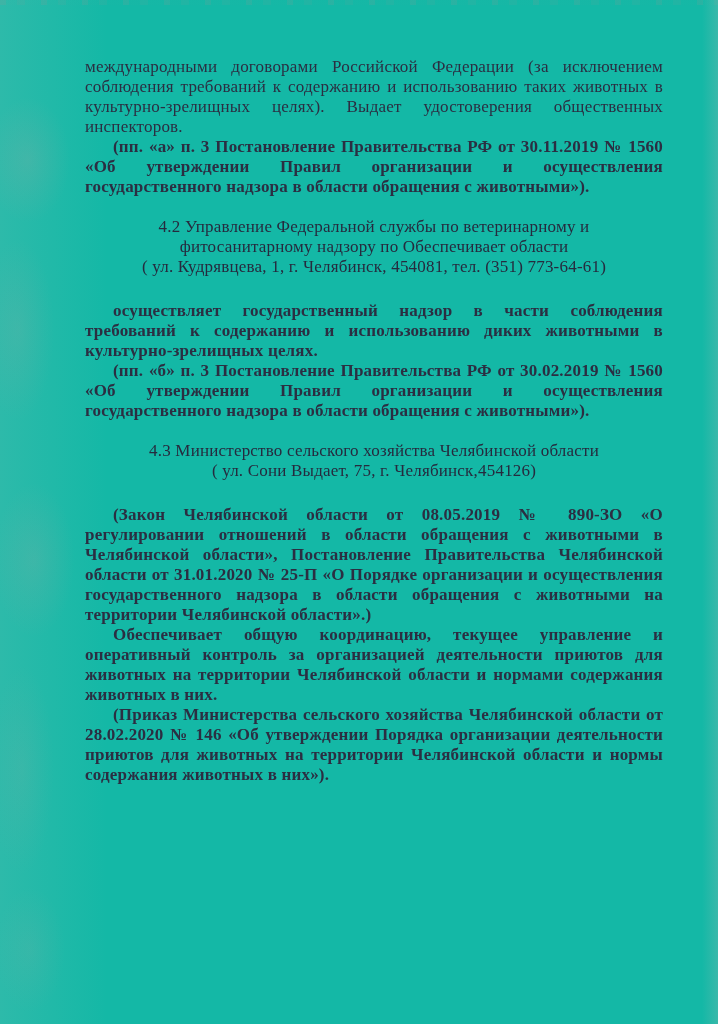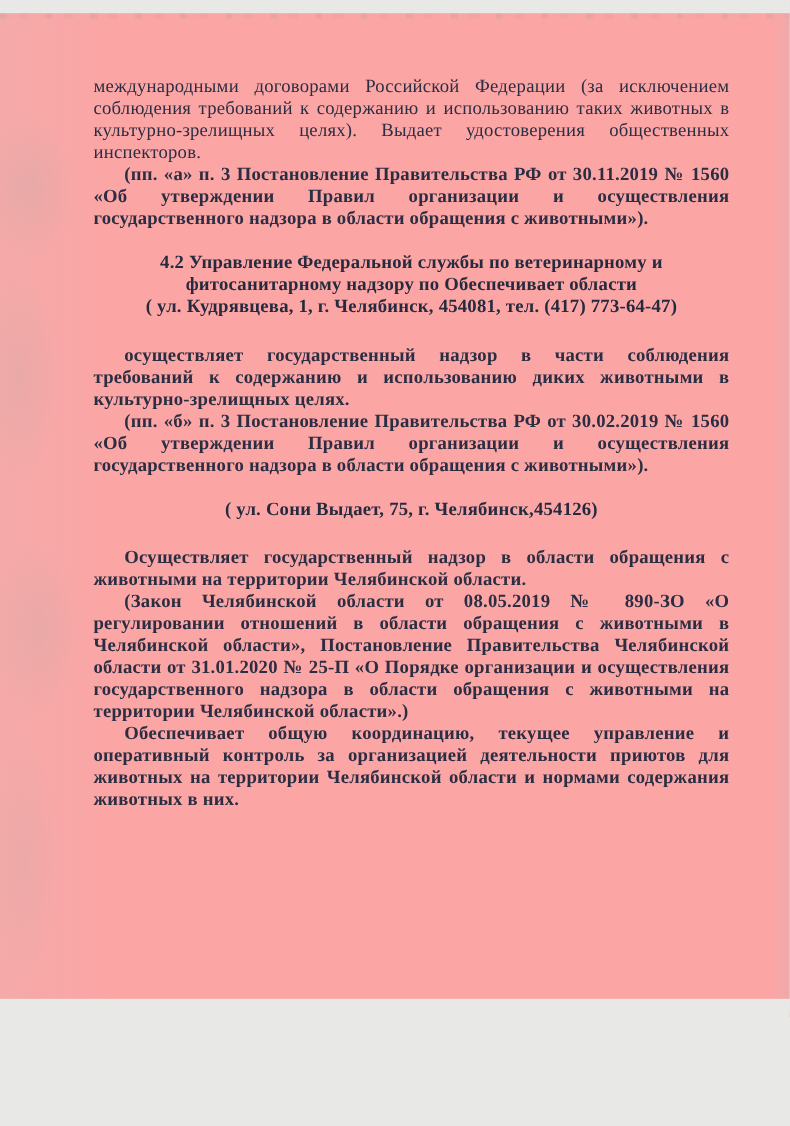--- a/index.html
+++ b/index.html
@@ -3,23 +3,23 @@
 <meta charset="utf-8">
 <style>
   html, body {
     margin: 0;
     padding: 0;
     background: #e8e8e6;
   }
   .page {
     position: relative;
     width: 718px;
-    height: 896px;
-    margin: 12px auto;
-    background: #fca5a5;
+    height: 1024px;
+    margin: 0 auto;
+    background: #14b8a6;
     overflow: hidden;
   }
   
   .texture-left {
     position: absolute;
     left: 0; top: 0;
     width: 135px; height: 100%;
     background:
       radial-gradient(ellipse 60px 90px at 28px 160px, rgba(168,170,165,0.20), transparent 70%),
       radial-gradient(ellipse 52px 130px at 18px 330px, rgba(168,170,165,0.16), transparent 70%),
@@ -62,21 +62,21 @@
     text-align: justify;
   }
   .body-p {
     margin: 0;
   }
   .indent {
     text-indent: 28px;
     font-weight: bold;
   }
   .heading {
-    font-weight: bold;
+    font-weight: normal;
     text-align: center;
     color: #262a3e;
     margin: 20px 0 24px 0;
   }
   .heading-line {
     white-space: nowrap;
   }
 </style>
 </head>
 <body>
@@ -88,32 +88,33 @@
 
   <div class="content">
 
     <p class="body-p">международными договорами Российской Федерации (за исключением соблюдения требований к содержанию и использованию таких животных в культурно-зрелищных целях). Выдает удостоверения общественных инспекторов.</p>
 
     <p class="body-p indent">(пп. «а» п. 3 Постановление Правительства РФ от 30.11.2019 № 1560 «Об утверждении Правил организации и осуществления государственного надзора в области обращения с животными»).</p>
 
     <div class="heading">
       <div class="heading-line">4.2 Управление Федеральной службы по ветеринарному и</div>
       <div class="heading-line">фитосанитарному надзору по Обеспечивает области</div>
-      <div class="heading-line">( ул. Кудрявцева, 1, г. Челябинск, 454081, тел. (417) 773-64-47)</div>
+      <div class="heading-line">( ул. Кудрявцева, 1, г. Челябинск, 454081, тел. (351) 773-64-61)</div>
     </div>
 
     <p class="body-p indent">осуществляет государственный надзор в части соблюдения требований к содержанию и использованию диких животными в культурно-зрелищных целях.</p>
 
     <p class="body-p indent">(пп. «б» п. 3 Постановление Правительства РФ от 30.02.2019 № 1560 «Об утверждении Правил организации и осуществления государственного надзора в области обращения с животными»).</p>
 
     <div class="heading">
+      <div class="heading-line">4.3 Министерство сельского хозяйства Челябинской области</div>
       <div class="heading-line">( ул. Сони Выдает, 75, г. Челябинск,454126)</div>
     </div>
 
-    <p class="body-p indent">Осуществляет государственный надзор в области обращения с животными на территории Челябинской области.</p>
 
     <p class="body-p indent">(Закон Челябинской области от 08.05.2019 № 890-ЗО «О регулировании отношений в области обращения с животными в Челябинской области», Постановление Правительства Челябинской области от 31.01.2020 № 25-П «О Порядке организации и осуществления государственного надзора в области обращения с животными на территории Челябинской области».)</p>
 
     <p class="body-p indent">Обеспечивает общую координацию, текущее управление и оперативный контроль за организацией деятельности приютов для животных на территории Челябинской области и нормами содержания животных в них.</p>
 
+    <p class="body-p indent">(Приказ Министерства сельского хозяйства Челябинской области от 28.02.2020 № 146 «Об утверждении Порядка организации деятельности приютов для животных на территории Челябинской области и нормы содержания животных в них»).</p>
 
   </div>
 </div>
 
 </body></html>

